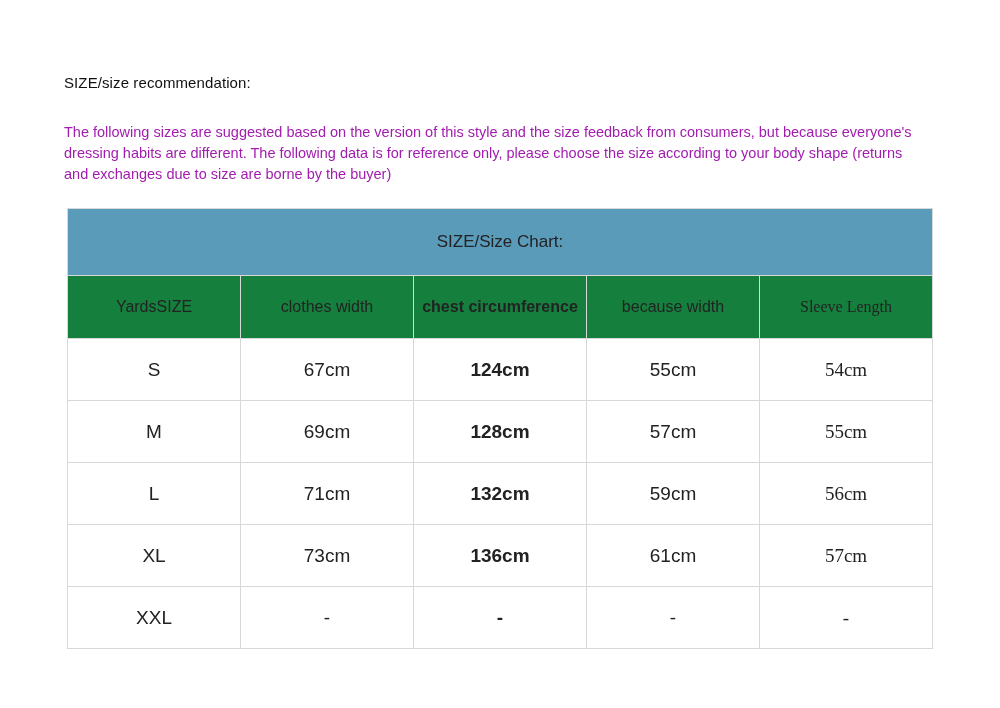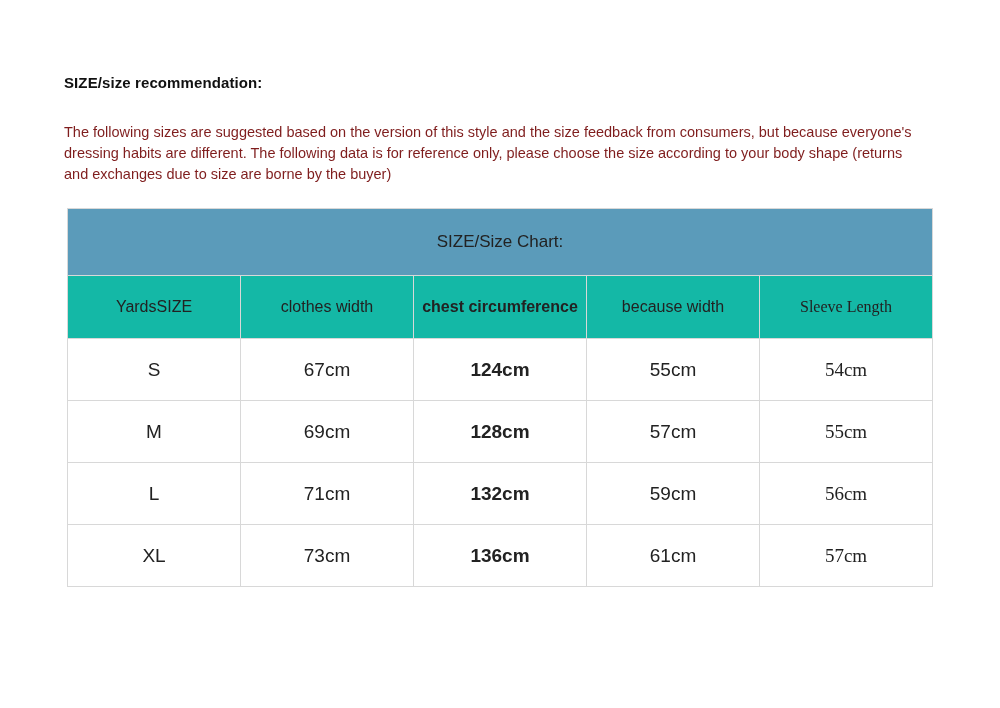--- a/index.html
+++ b/index.html
@@ -19,32 +19,32 @@
     width: 1000px;
     height: 708px;
     box-sizing: border-box;
     padding: 0;
   }
   .heading {
     position: absolute;
     left: 64px;
     top: 74px;
     font-size: 15px;
-    font-weight: bold;
+    font-weight: normal;
     color: #111111;
     letter-spacing: 0.1px;
   }
   .intro {
     position: absolute;
     left: 64px;
     top: 122px;
     width: 850px;
     font-size: 14.5px;
     line-height: 21px;
-    color: #7f1d1d;
+    color: #a21caf;
   }
   .table-wrap {
     position: absolute;
     left: 67px;
     top: 208px;
     width: 974px;
     border-radius: 12px;
   }
   table.size-chart {
     border-collapse: collapse;
@@ -65,21 +65,21 @@
     text-align: left;
     padding-left: 18px;
     color: #ffffff;
     font-size: 17px;
     font-weight: normal;
   }
   .head-row td {
     height: 62px;
     font-size: 16px;
     color: #1c1c1c;
-    background: #14b8a6;
+    background: #15803d;
     padding: 0 6px;
     line-height: 20px;
   }
   .data-row td {
     height: 61px;
     font-size: 19px;
     color: #2a2a2a;
     background: #ffffff;
   }
   .col-0 { width: 176px; }
@@ -134,17 +134,24 @@
           <td class="col-3">59cm</td>
           <td class="col-4">56cm</td>
         </tr>
         <tr class="data-row">
           <td class="col-0">XL</td>
           <td class="col-1">73cm</td>
           <td class="col-2">136cm</td>
           <td class="col-3">61cm</td>
           <td class="col-4">57cm</td>
         </tr>
+        <tr class="data-row">
+          <td class="col-0">XXL</td>
+          <td class="col-1 dash">-</td>
+          <td class="col-2 dash">-</td>
+          <td class="col-3 dash">-</td>
+          <td class="col-4 dash">-</td>
+        </tr>
       </tbody>
     </table>
   </div>
 
 </div>
 
 </body></html>

